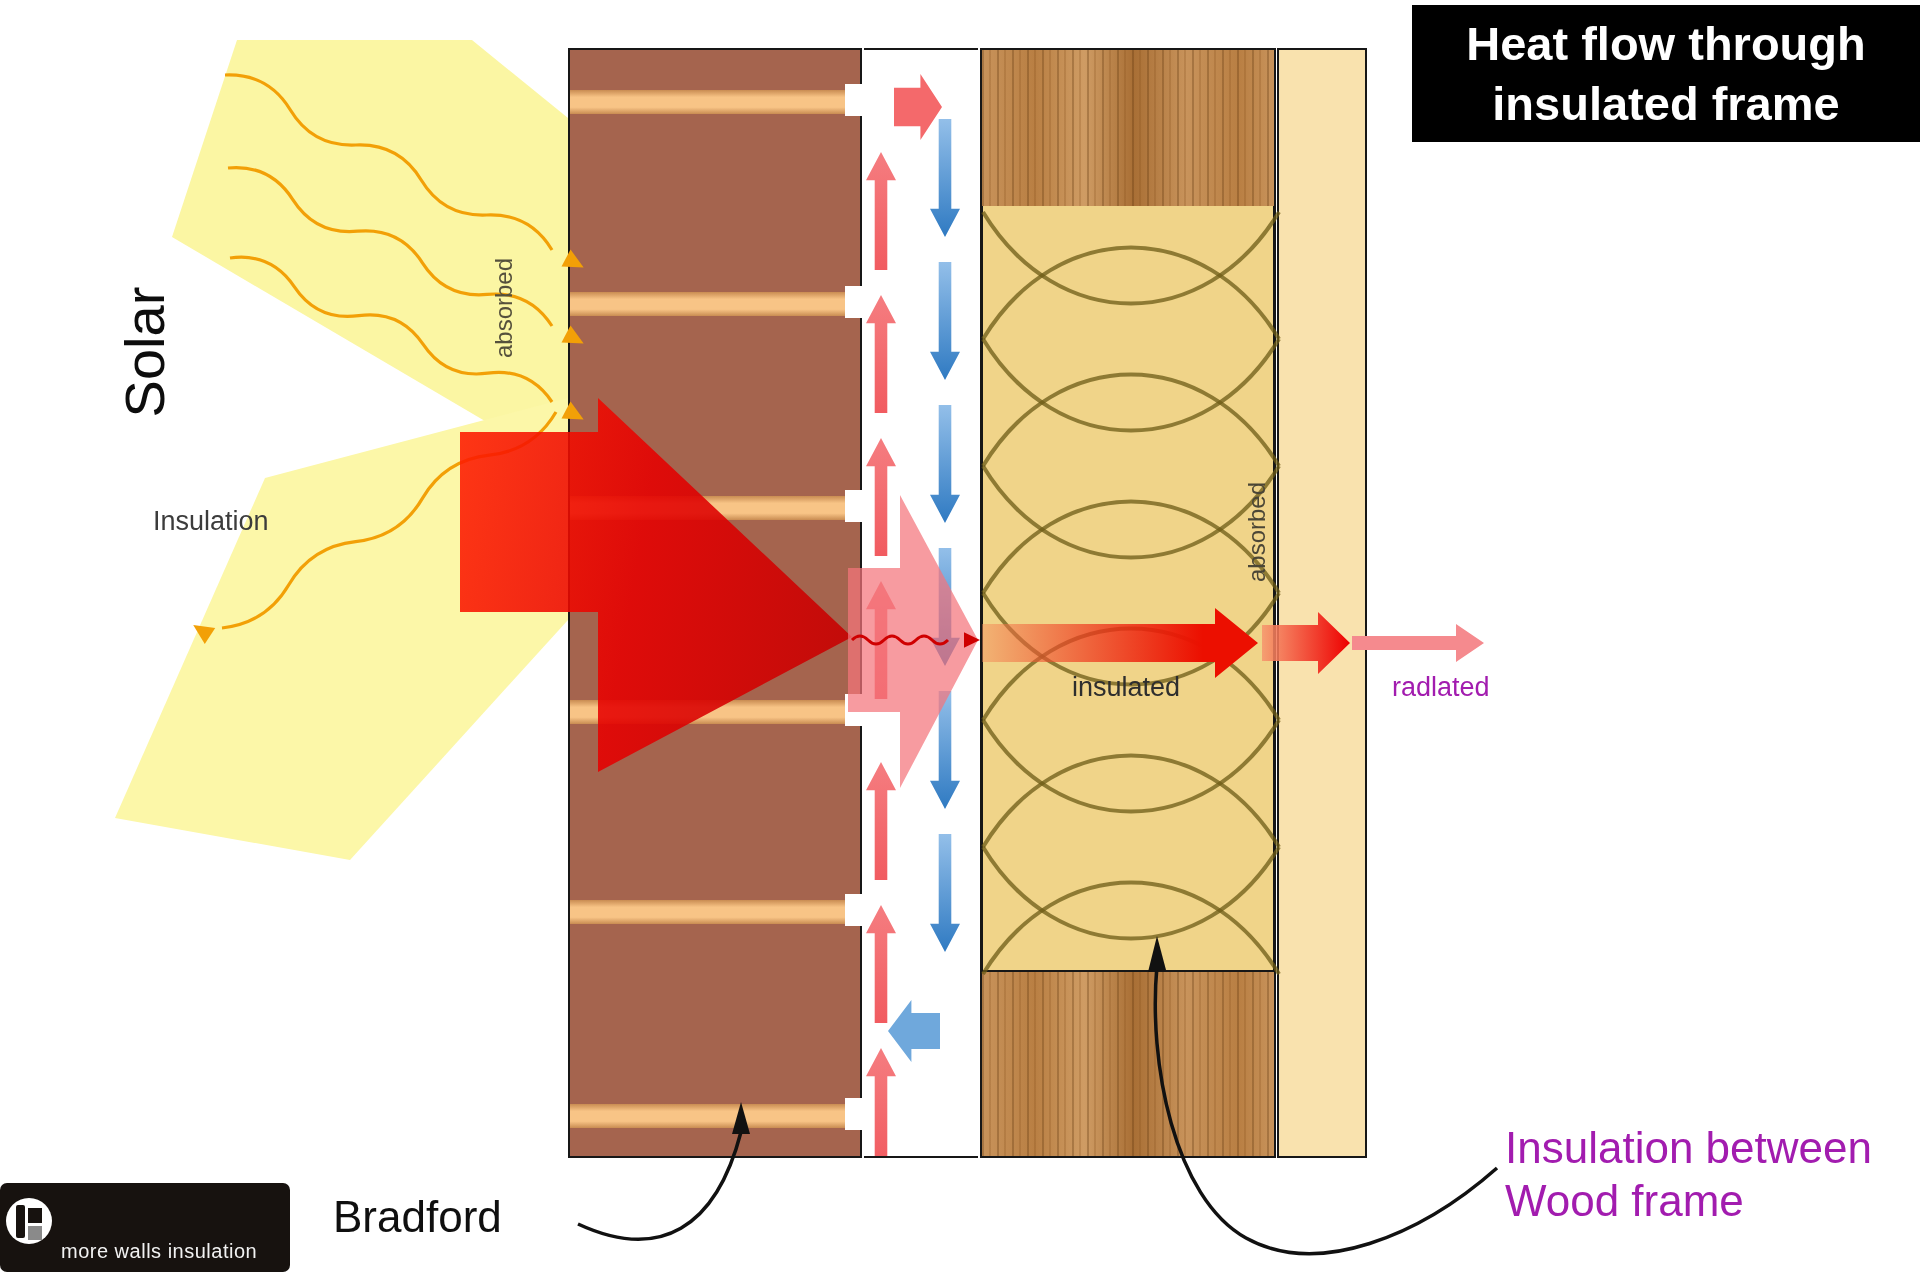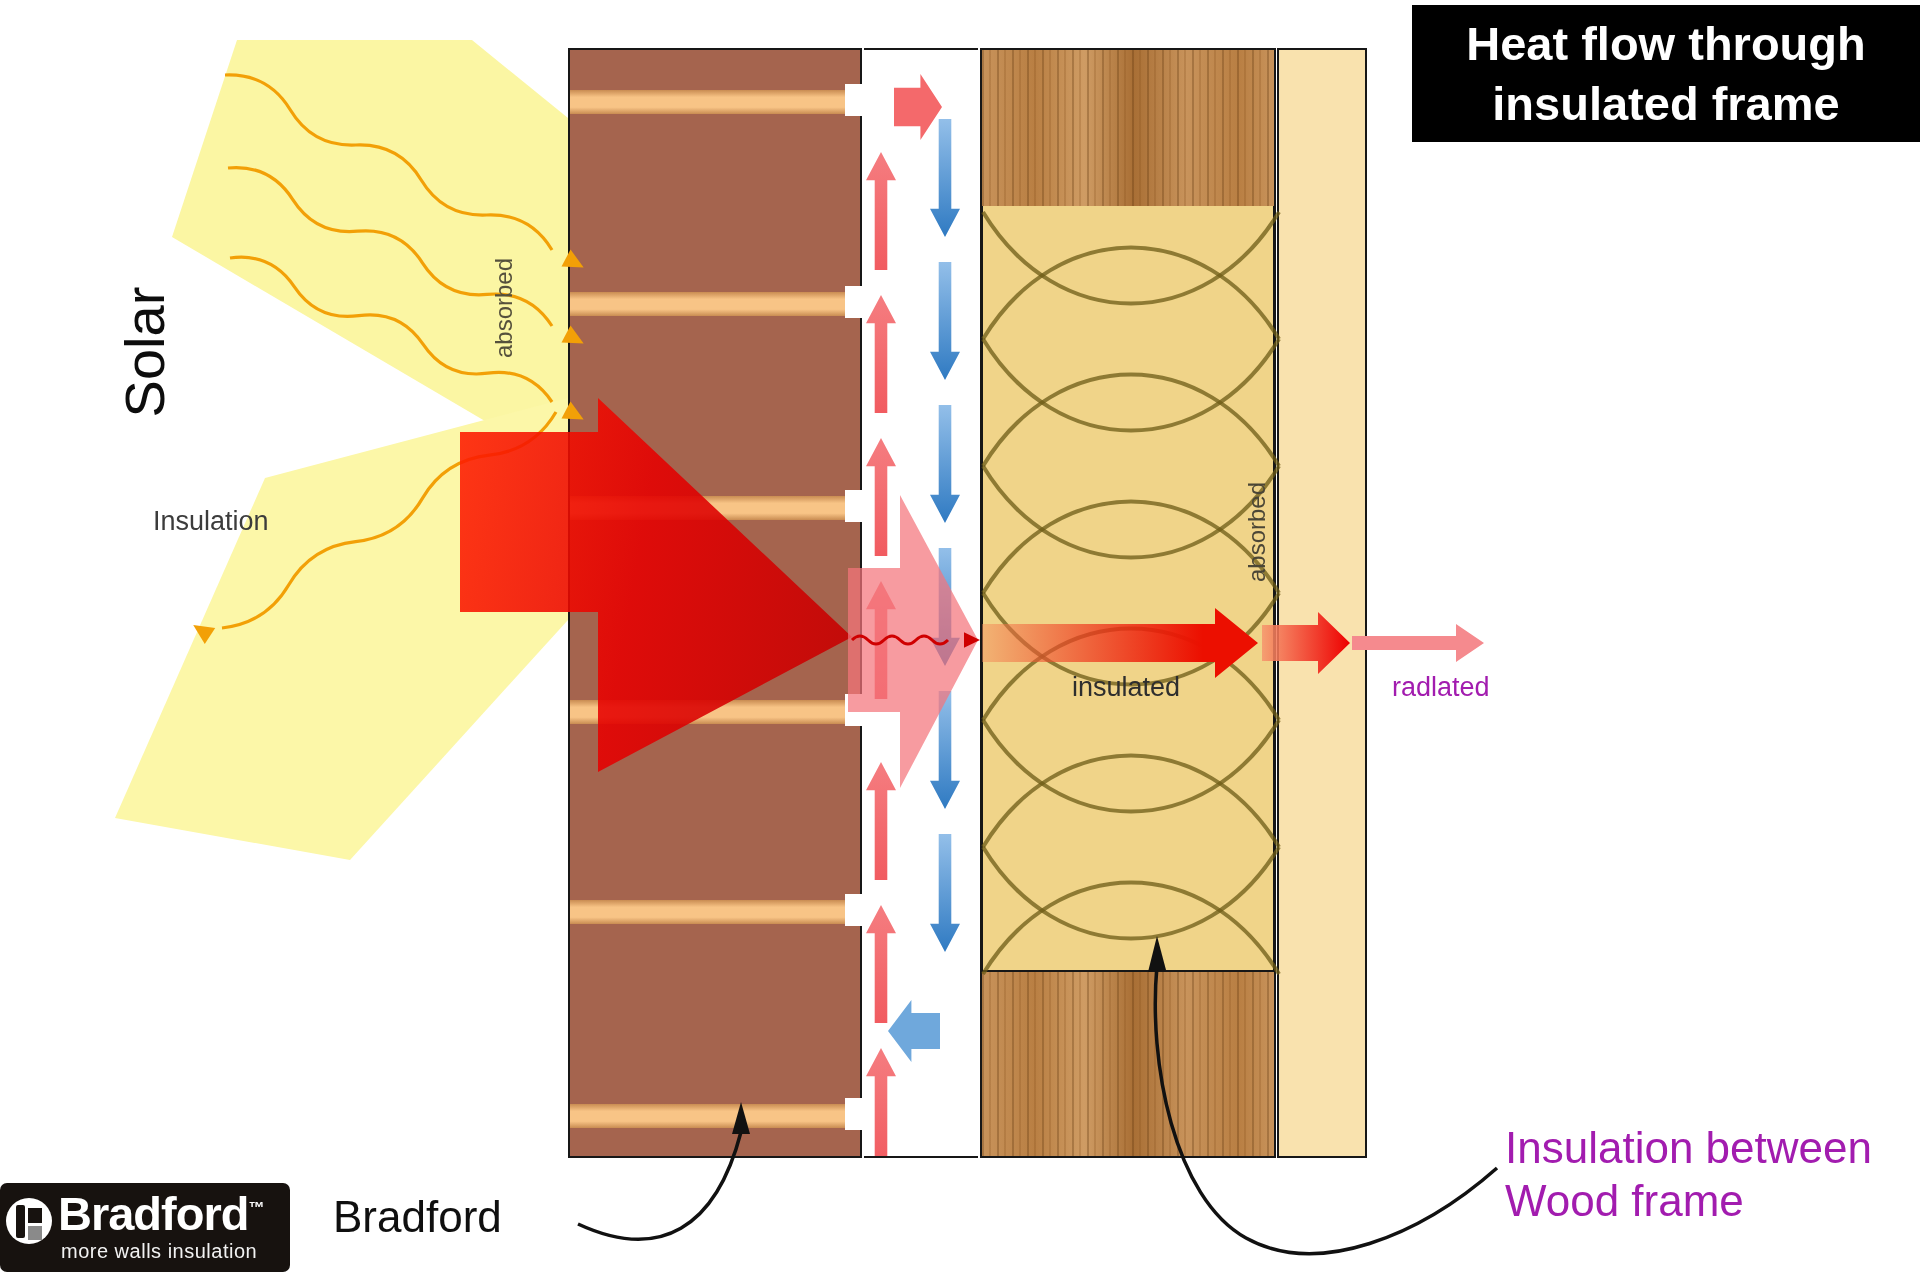--- a/index.html
+++ b/index.html
@@ -199,16 +199,15 @@
   <div class="abs" id="title-block">
     <div>Heat flow through</div>
     <div>insulated frame</div>
   </div>
 
   <div class="abs" id="logo"></div>
   <div class="abs" id="logo-disc"></div>
   <div class="abs" id="logo-bar"></div>
   <div class="abs" id="logo-sq1"></div>
   <div class="abs" id="logo-sq2"></div>
-  <div class="abs" id="logo-name"><span>Bradford</span><sup>™</sup></div>
   <div class="abs" id="logo-tag">more walls insulation</div>
 
 </div>
 
 </body></html>

